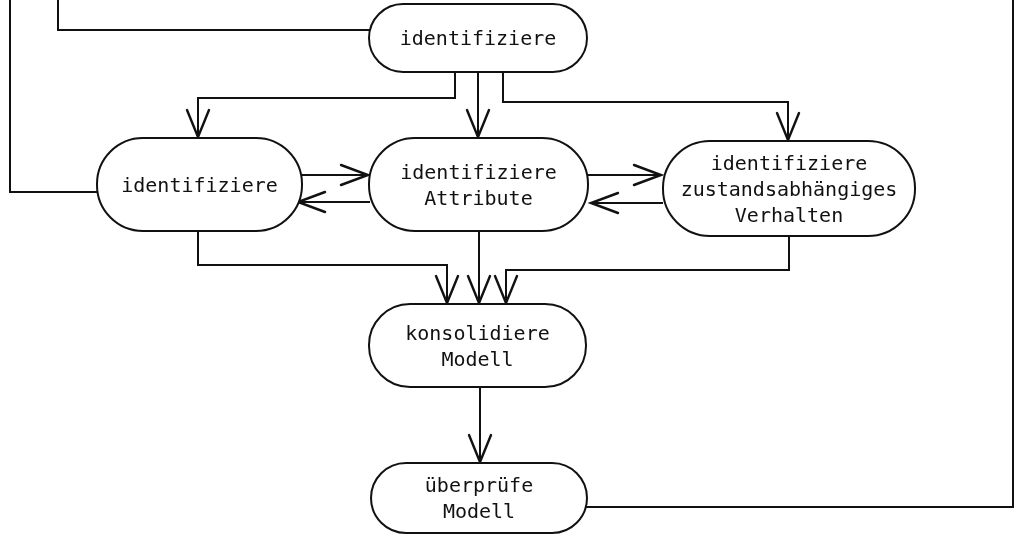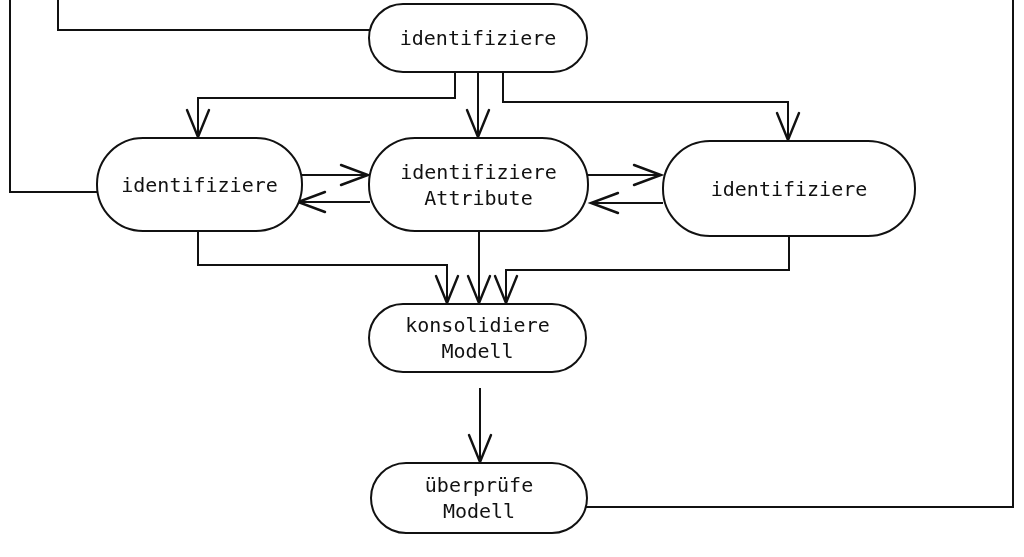--- a/index.html
+++ b/index.html
@@ -39,21 +39,21 @@
     font-size: 20px;
     line-height: 26px;
     color: #111111;
     letter-spacing: 0px;
     white-space: nowrap;
   }
   #n1 { left: 368px; top: 3px;   width: 220px; height: 70px; border-radius: 35px; line-height: 25px; }
   #n2 { left: 96px;  top: 137px; width: 207px; height: 95px; border-radius: 47px; }
   #n3 { left: 368px; top: 137px; width: 221px; height: 95px; border-radius: 47px; }
   #n4 { left: 662px; top: 140px; width: 254px; height: 97px; border-radius: 48px; }
-  #n5 { left: 368px; top: 303px; width: 219px; height: 70px; border-radius: 42px; }
+  #n5 { left: 368px; top: 303px; width: 219px; height: 85px; border-radius: 42px; }
   #n6 { left: 370px; top: 462px; width: 218px; height: 72px; border-radius: 44px; }
 </style>
 </head>
 <body>
 
 <div id="stage">
 
   <svg id="wires" viewBox="0 0 1024 557" xmlns="http://www.w3.org/2000/svg">
 
     <g>
@@ -126,20 +126,22 @@
     <span>identifiziere</span>
   </div>
 
   <div class="node" id="n3">
     <span>identifiziere</span>
     <span>Attribute</span>
   </div>
 
   <div class="node" id="n4">
     <span>identifiziere</span>
+    <span>zustandsabhängiges</span>
+    <span>Verhalten</span>
   </div>
 
   <div class="node" id="n5">
     <span>konsolidiere</span>
     <span>Modell</span>
   </div>
 
   <div class="node" id="n6">
     <span>überprüfe</span>
     <span>Modell</span>

